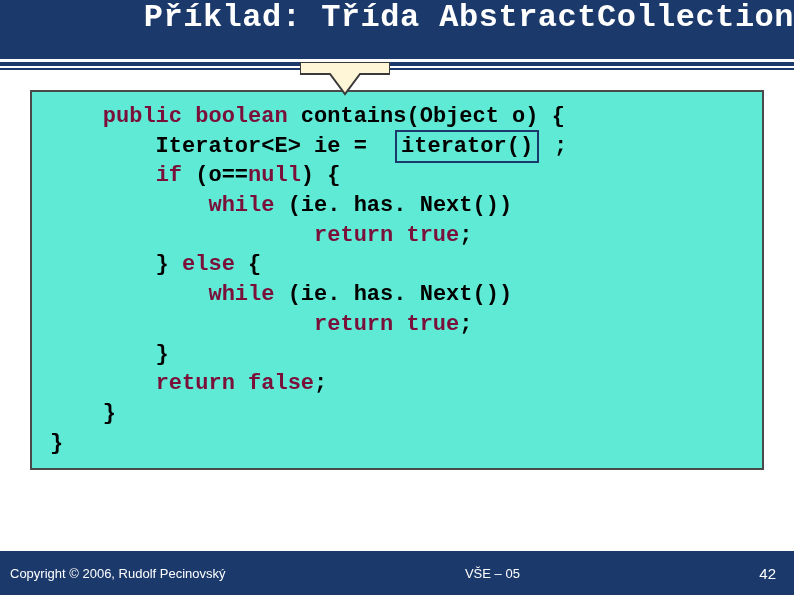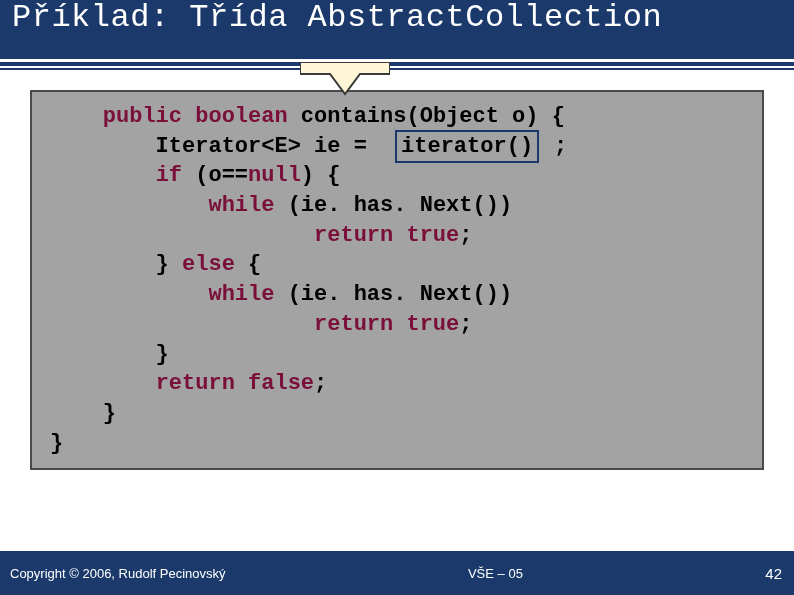--- a/index.html
+++ b/index.html
@@ -17,25 +17,26 @@
     }
     .header {
       background: #1b3a6b;
       color: #fff;
       padding: 0 0 6px 0;
       position: relative;
       height: 70px;
     }
     .header-title {
       font-size: 32px;
-      font-weight: normal;
+      font-weight: bold;
       padding-left: 12px;
       line-height: 1.1;
       letter-spacing: 0.5px;
       font-family: 'Courier New', monospace;
+      text-align: right;
     }
     .header-underline {
       position: absolute;
       bottom: 8px;
       left: 0;
       right: 0;
       height: 3px;
       background: #fff;
     }
     .header-underline-thin {
@@ -52,21 +53,21 @@
       left: 300px;
       width: 90px;
       height: 30px;
       z-index: 5;
     }
     .callout-arrow svg {
       display: block;
     }
     .code-box {
       margin: 20px 30px 0 30px;
-      background: #a3a3a3;
+      background: #5eead4;
       border: 2px solid #4a4a4a;
       padding: 10px 18px 10px 18px;
       font-family: 'Courier New', monospace;
       font-size: 22px;
       font-weight: bold;
       line-height: 1.35;
       color: #000;
       position: relative;
     }
     .kw {
@@ -96,21 +97,21 @@
     .footer-left {
       flex: 0 0 auto;
       padding-left: 10px;
     }
     .footer-center {
       flex: 1;
       text-align: center;
     }
     .footer-right {
       flex: 0 0 auto;
-      padding-right: 12px;
+      padding-right: 18px;
       font-size: 15px;
     }
   </style>
 </head>
 <body>
 
 <div class="header">
   <div class="header-title">
     <span>Příklad: Třída AbstractCollection</span><br>
   </div>

